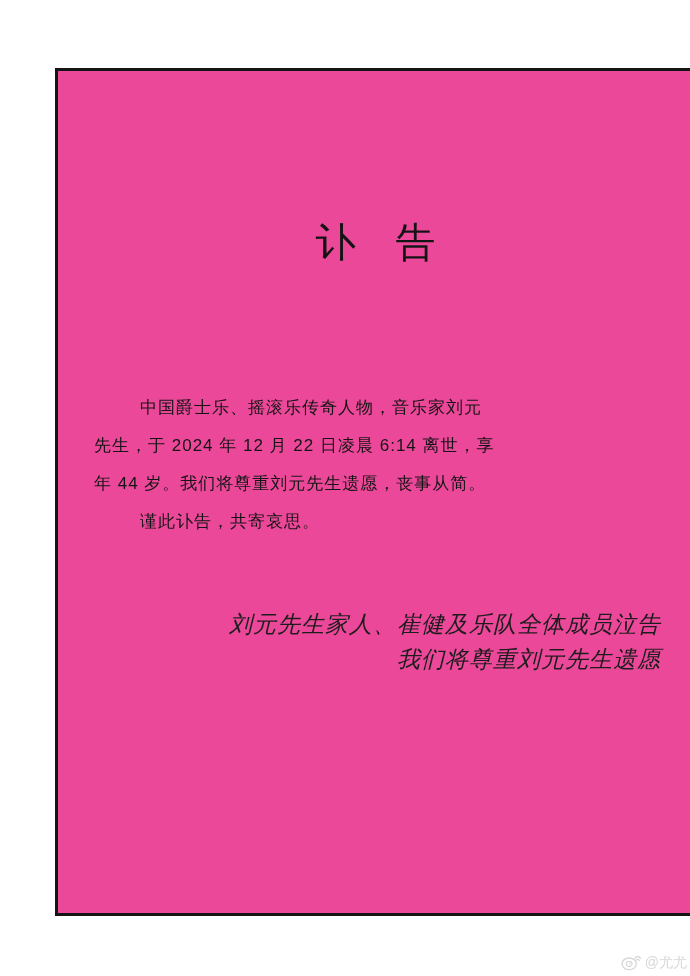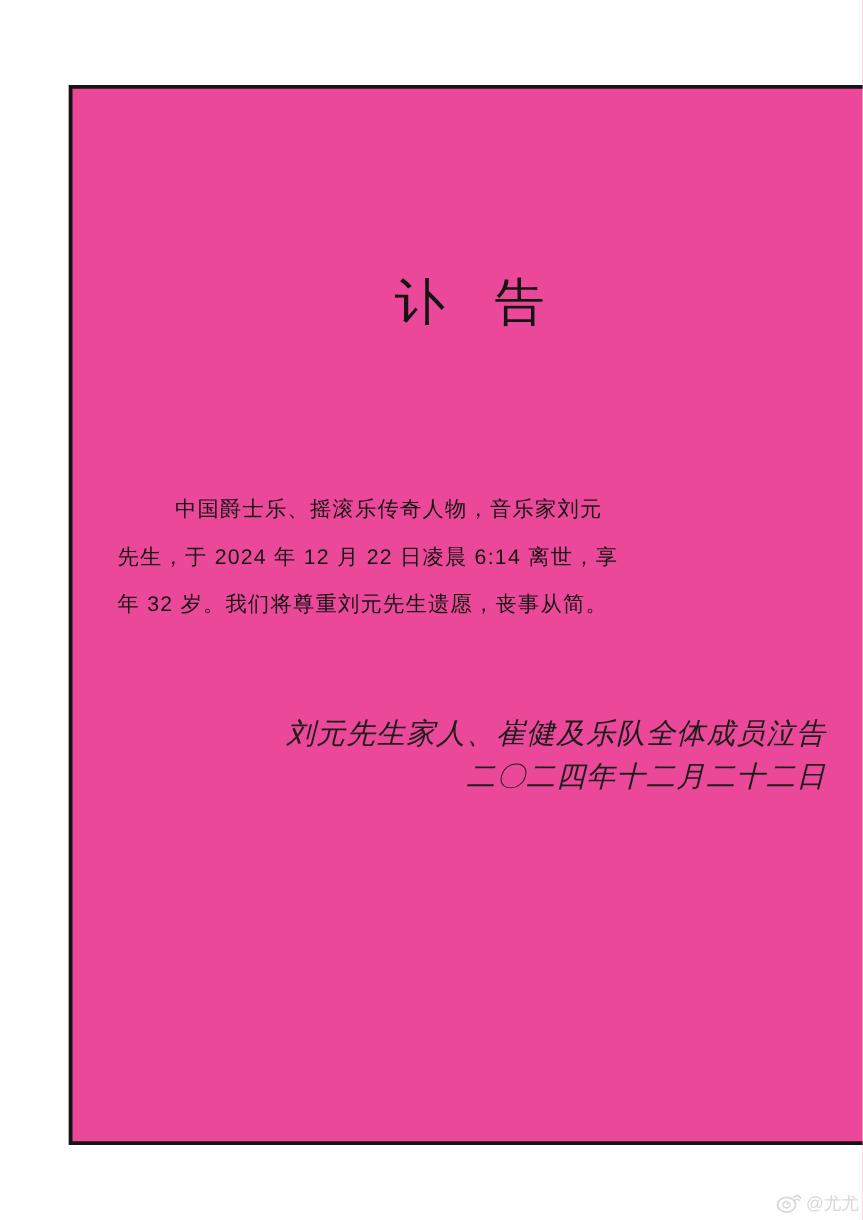--- a/index.html
+++ b/index.html
@@ -70,26 +70,27 @@
 
 <div class="page">
 
   <div class="frame">
 
     <div class="notice-title">讣　告</div>
 
     <div class="notice-body">
       <div class="body-line indent">中国爵士乐、摇滚乐传奇人物，音乐家刘元</div>
       <div class="body-line">先生，于 2024 年 12 月 22 日凌晨 6:14 离世，享</div>
-      <div class="body-line">年 32 岁。我们将尊重刘元先生遗愿，丧事从简。</div>
+      <div class="body-line">年 44 岁。我们将尊重刘元先生遗愿，丧事从简。</div>
+      <div class="body-line indent">谨此讣告，共寄哀思。</div>
     </div>
 
     <div class="signature-block">
       <div class="signature-line">刘元先生家人、崔健及乐队全体成员泣告</div>
-      <div class="date-line">二〇二四年十二月二十二日</div>
+      <div class="date-line">我们将尊重刘元先生遗愿</div>
     </div>
 
   </div>
 
   <div class="watermark">
     <span>
       <svg width="22" height="18" viewBox="0 0 24 20" fill="none">
         <ellipse cx="10" cy="12" rx="8" ry="6.5" stroke="#d8d8d8" stroke-width="1.6"></ellipse>
         <ellipse cx="10" cy="12" rx="3.2" ry="2.8" stroke="#d8d8d8" stroke-width="1.3"></ellipse>
         <circle cx="11" cy="11.2" r="1" fill="#d8d8d8"></circle>

